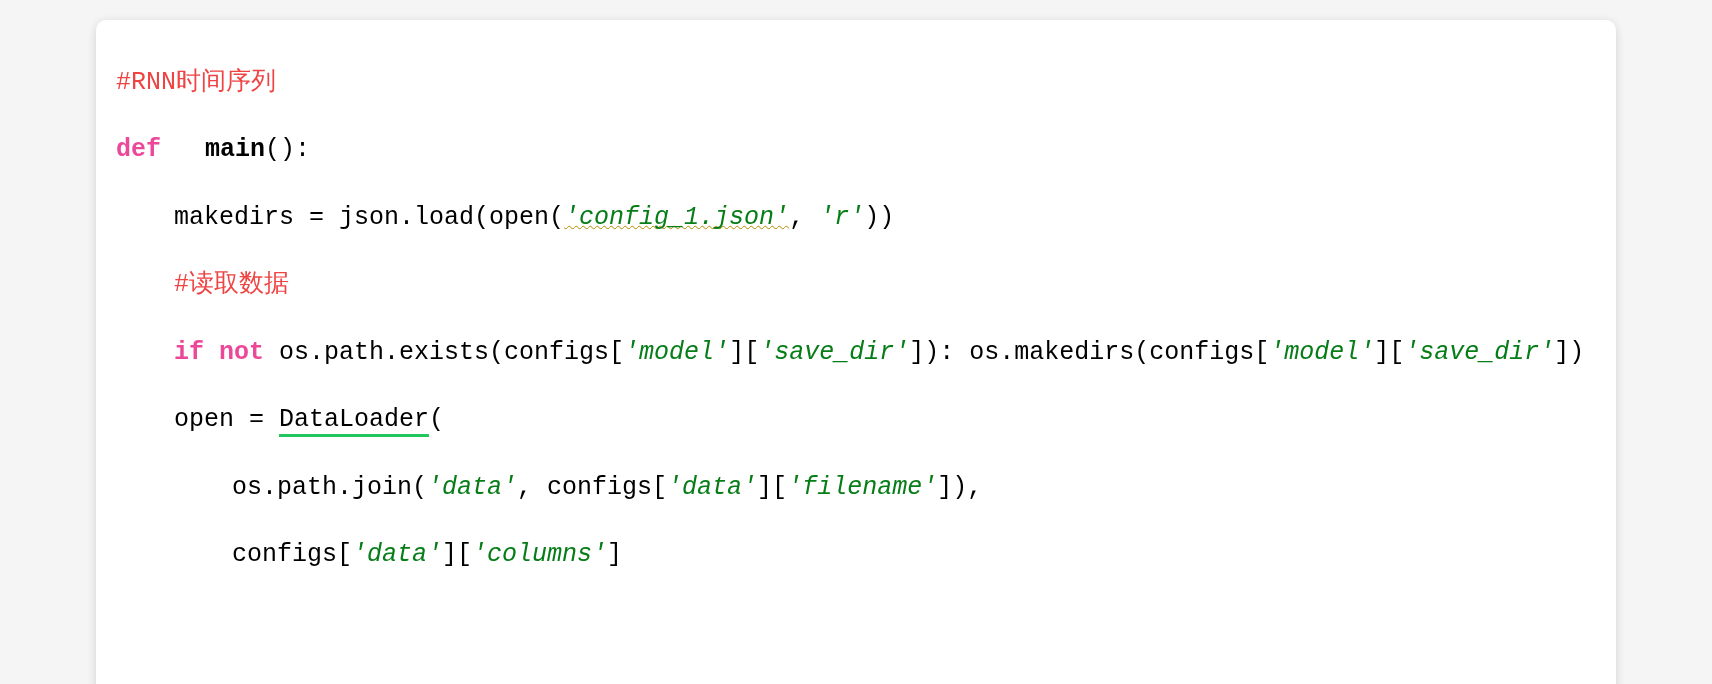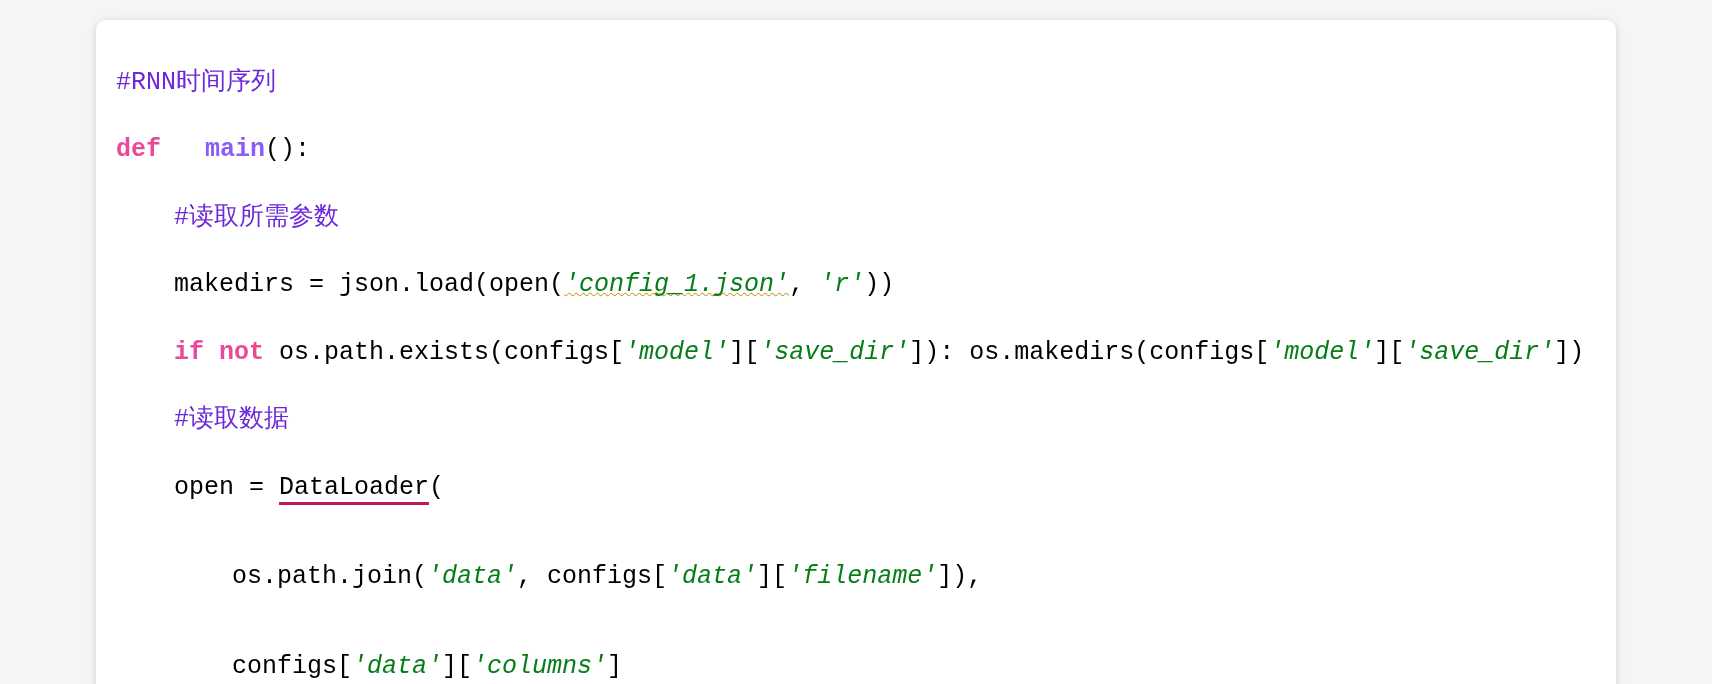--- a/index.html
+++ b/index.html
@@ -20,48 +20,47 @@
       position: relative;
       overflow: hidden;
     }
     .code-area {
       font-size: 25px;
       line-height: 1.35;
       white-space: pre;
       color: #000;
       position: relative;
     }
-    .comment { color: #6d28d9; }
+    .comment { color: #ef4444; }
     .keyword { color: #ec4899; font-weight: bold; }
     .string { color: #067d17; font-style: italic; }
-    .funcname { color: #8b5cf6; font-weight: bold; padding-left: 29px; }
+    .funcname { color: #000000; font-weight: bold; padding-left: 29px; }
     .line { display: block; }
     .indent1 { padding-left: 58px; }
-    .indent2 { padding-left: 116px; margin-top: 22px; }
+    .indent2 { padding-left: 116px; }
     .typo {
       text-decoration: underline wavy #b98a00 1px;
       text-decoration-skip-ink: none;
     }
     .err {
-      border-bottom: 3px solid #be185d;
+      border-bottom: 3px solid #22c55e;
       padding-bottom: 0px;
     }
   </style>
 </head>
 <body>
 
 <div class="editor-container">
 
   <div class="code-area">
 <span class="line"><span class="comment">#RNN时间序列</span></span>
 <span class="line"><span class="keyword">def </span><span class="funcname">main</span><span>():</span></span>
-<span class="line indent1"><span class="comment">#读取所需参数</span></span>
 <span class="line indent1"><span>makedirs = json.load(open(</span><span class="string typo">'config_1.json'</span><span>, </span><span class="string">'r'</span><span>))</span></span>
+<span class="line indent1"><span class="comment">#读取数据</span></span>
 <span class="line indent1"><span class="keyword">if </span><span class="keyword">not </span><span>os.path.exists(configs[</span><span class="string">'model'</span><span>][</span><span class="string">'save_dir'</span><span>]): os.makedirs(configs[</span><span class="string">'model'</span><span>][</span><span class="string">'save_dir'</span><span>])</span></span>
-<span class="line indent1"><span class="comment">#读取数据</span></span>
 <span class="line indent1"><span>open = </span><span class="err">DataLoader</span><span>(</span></span>
 <span class="line indent2"><span>os.path.join(</span><span class="string">'data'</span><span>, configs[</span><span class="string">'data'</span><span>][</span><span class="string">'filename'</span><span>]),</span></span>
 <span class="line indent2"><span>configs[</span><span class="string">'data'</span><span>][</span><span class="string">'columns'</span><span>]</span></span>
 
 
 
 
 <span class="line indent1"><span></span></span>
 
   </div>

